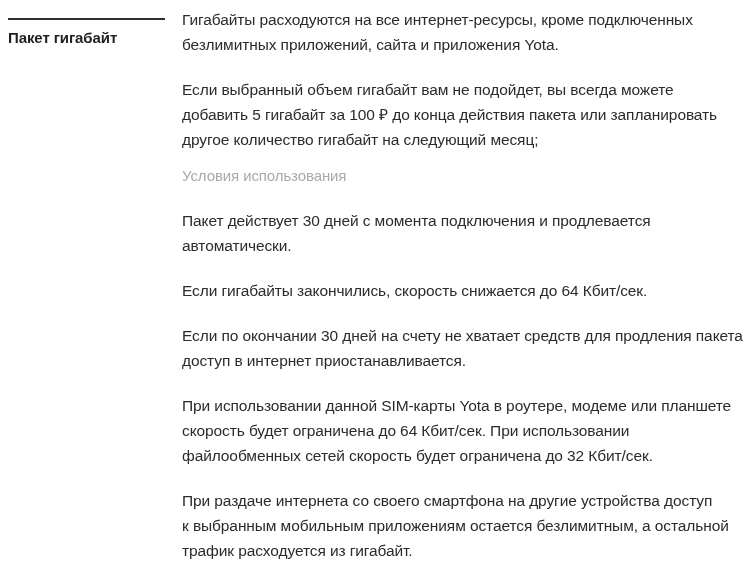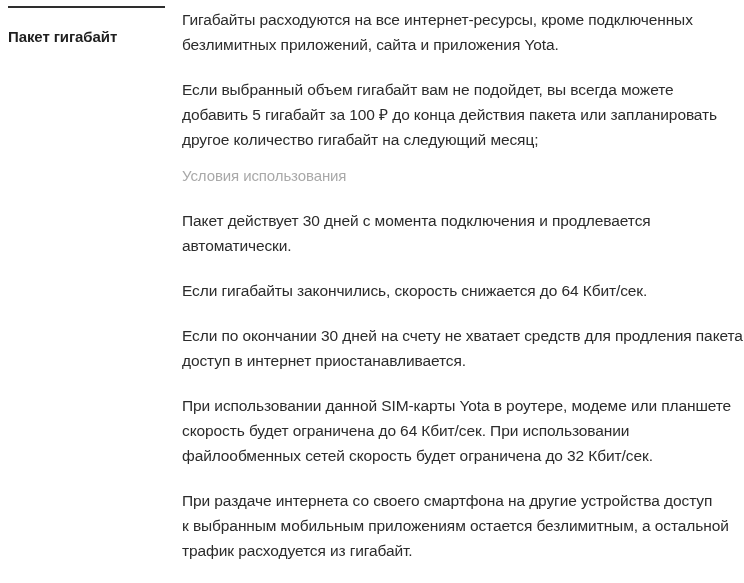--- a/index.html
+++ b/index.html
@@ -17,24 +17,24 @@
   .row {
     display: flex;
     align-items: flex-start;
   }
   .label-col {
     width: 182px;
     box-sizing: border-box;
     flex: 0 0 182px;
   }
   .row-label {
-    margin: 6px 0 0 8px;
+    margin: 18px 0 0 8px;
     width: 157px;
     border-top: 2px solid #2e2e2e;
-    padding-top: 19px;
+    padding-top: 8px;
     font-size: 15px;
     font-weight: bold;
     line-height: 19px;
     color: #1f1f1f;
     letter-spacing: -0.1px;
   }
   .content-col {
     flex: 1 1 auto;
     box-sizing: border-box;
     padding-top: 7px;

